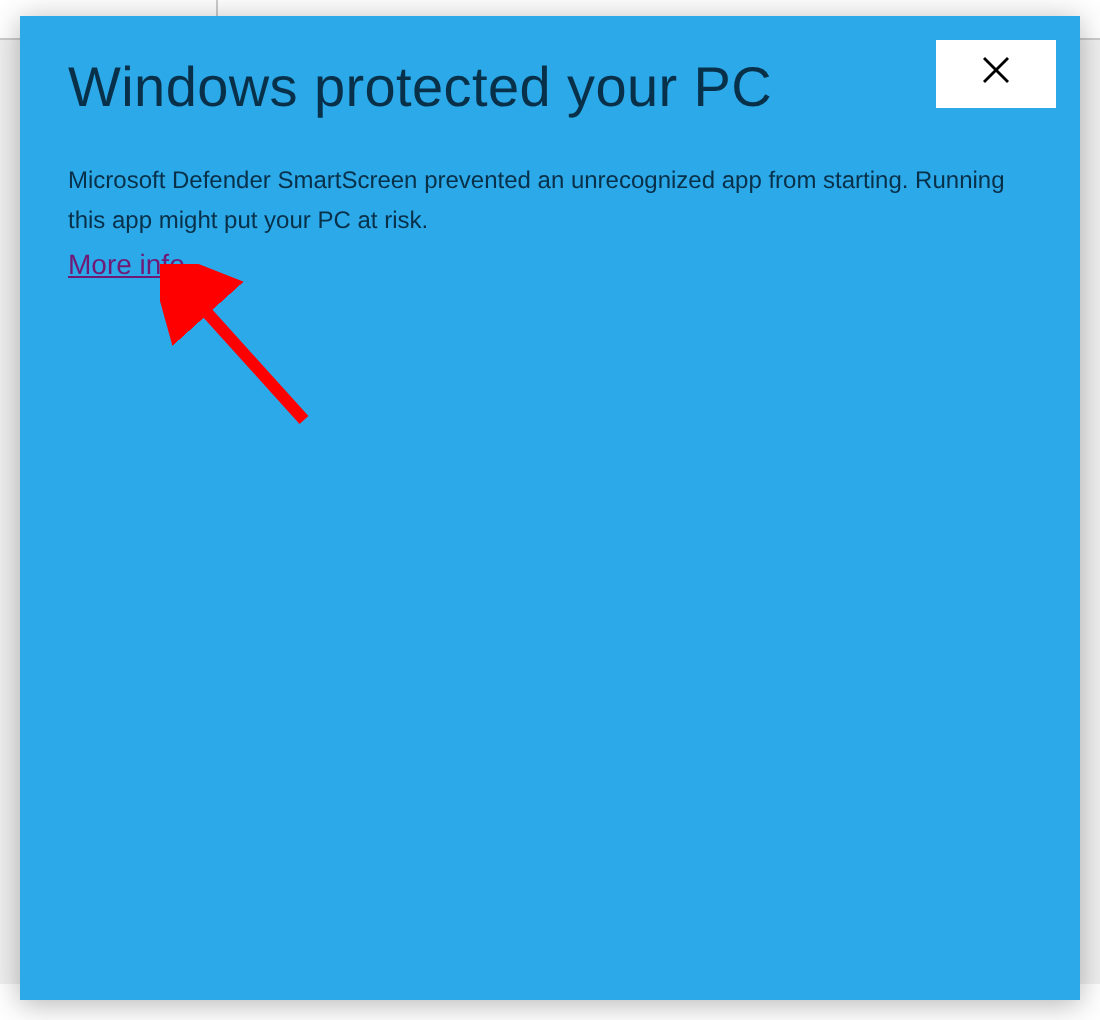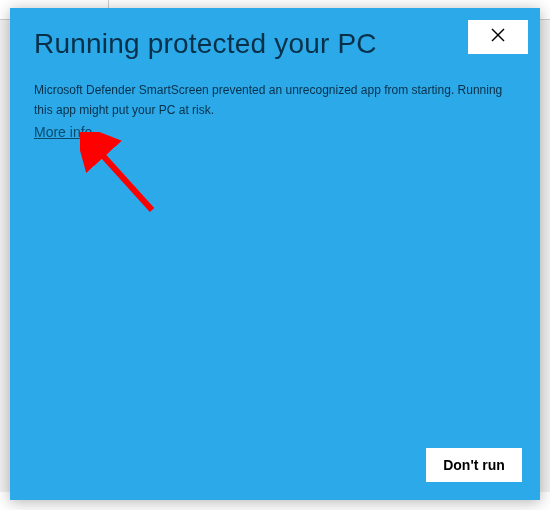--- a/index.html
+++ b/index.html
@@ -85,21 +85,21 @@
       right: 30px;
       font-size: 12px;
       line-height: 20px;
       color: #083049;
     }
     .more-info {
       position: absolute;
       top: 116px;
       left: 24px;
       font-size: 14px;
-      color: #0c4a6e;
+      color: #701a75;
       text-decoration: underline;
       cursor: pointer;
     }
     .dont-run {
       position: absolute;
       bottom: 18px;
       right: 18px;
       width: 96px;
       height: 34px;
       background: #ffffff;
@@ -131,29 +131,26 @@
 
   <div class="close-btn">
     <span>
       <svg viewBox="0 0 14 14">
         <line x1="1" y1="1" x2="13" y2="13" stroke="#000" stroke-width="1.4"></line>
         <line x1="13" y1="1" x2="1" y2="13" stroke="#000" stroke-width="1.4"></line>
       </svg>
     </span>
   </div>
 
-  <h1 class="title">Running protected your PC</h1>
+  <h1 class="title">Windows protected your PC</h1>
 
   <p class="body-text">Microsoft Defender SmartScreen prevented an unrecognized app from starting. Running this app might put your PC at risk.</p>
 
   <a class="more-info">More info</a>
 
-  <button class="dont-run">
-    <span>Don't run</span>
-  </button>
 
   <div class="arrow">
     <svg width="90" height="100" viewBox="0 0 90 100">
       <defs>
         <marker id="ah" markerWidth="8" markerHeight="8" refX="2" refY="4" orient="auto">
           <polygon points="0,0 8,4 0,8" fill="#ff0000"></polygon>
         </marker>
       </defs>
       <line x1="72" y1="78" x2="16" y2="16" stroke="#ff0000" stroke-width="6" marker-end="url(#ah)"></line>
     </svg>

